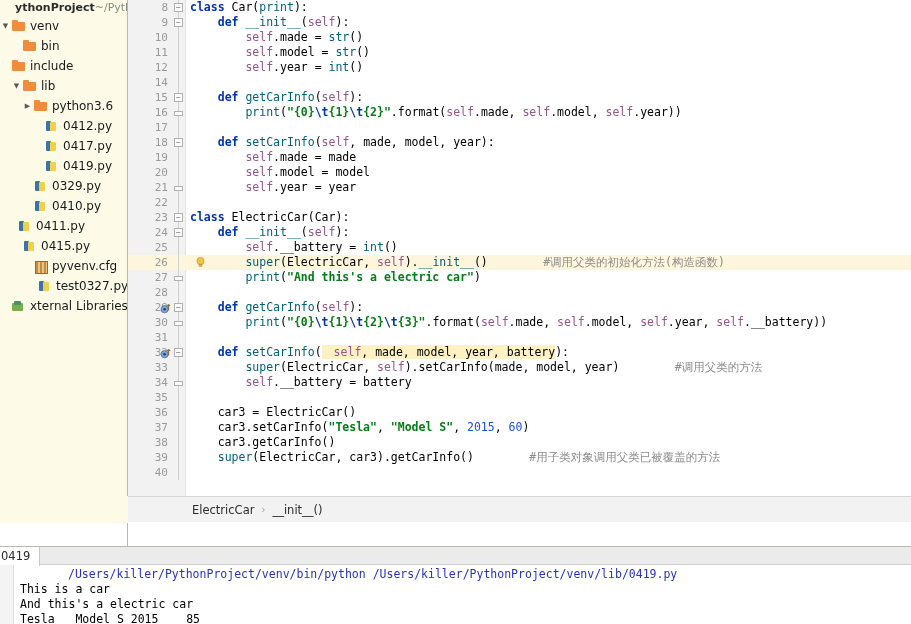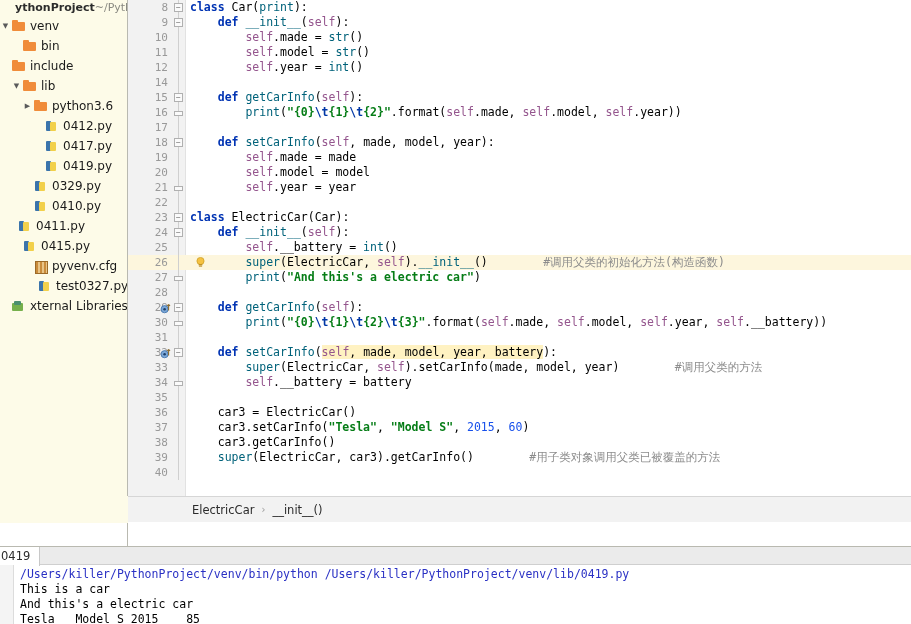--- a/index.html
+++ b/index.html
@@ -101,21 +101,21 @@
 
   
   .kw   { color: #0033b3; font-weight: bold; margin-top: 28px; }
   .fn   { color: #00627a; }
   .self { color: #94558d; }
   .str  { color: #067d17; font-weight: bold; }
   .esc  { color: #0037a6; font-weight: bold; }
   .num  { color: #1750eb; }
   .cmt  { color: #8c8c8c; }
   .cls  { color: #000000; }
-  .hlarg { background: #fff2c2; }
+  .hlarg { background: #fff2c2; padding-left: 12px; }
 
   
   .fold {
     position: absolute; left: 46px; top: 3px;
     width: 9px; height: 9px;
     border: 1px solid #b0b0b0; background: #fafafa;
     font-size: 8px; line-height: 7px; text-align: center; color: #777;
   }
   .foldline {
     position: absolute; left: 50px; top: 0; width: 1px; height: 15px;
@@ -171,21 +171,21 @@
     background: #f4f4f4; border-right: 1px solid #dcdcdc;
   }
   #console-body {
     position: absolute; left: 20px; top: 21px; width: 880px;
   }
   .out-line {
     height: 15px; line-height: 15px; white-space: pre;
     font-family: "DejaVu Sans Mono", "Liberation Mono", monospace;
     font-size: 11.5px; color: #000000;
   }
-  .out-line.cmdpath { color: #2a31c4; }
+  .out-line.cmdpath { color: #2a31c4; margin-left: 48px; }
 </style>
 </head>
 <body>
 
 <div id="app">
 
   <div id="project-panel">
     <div id="project-title">
       <span>ythonProject</span><span class="path">~/Pyth</span>
     </div>

